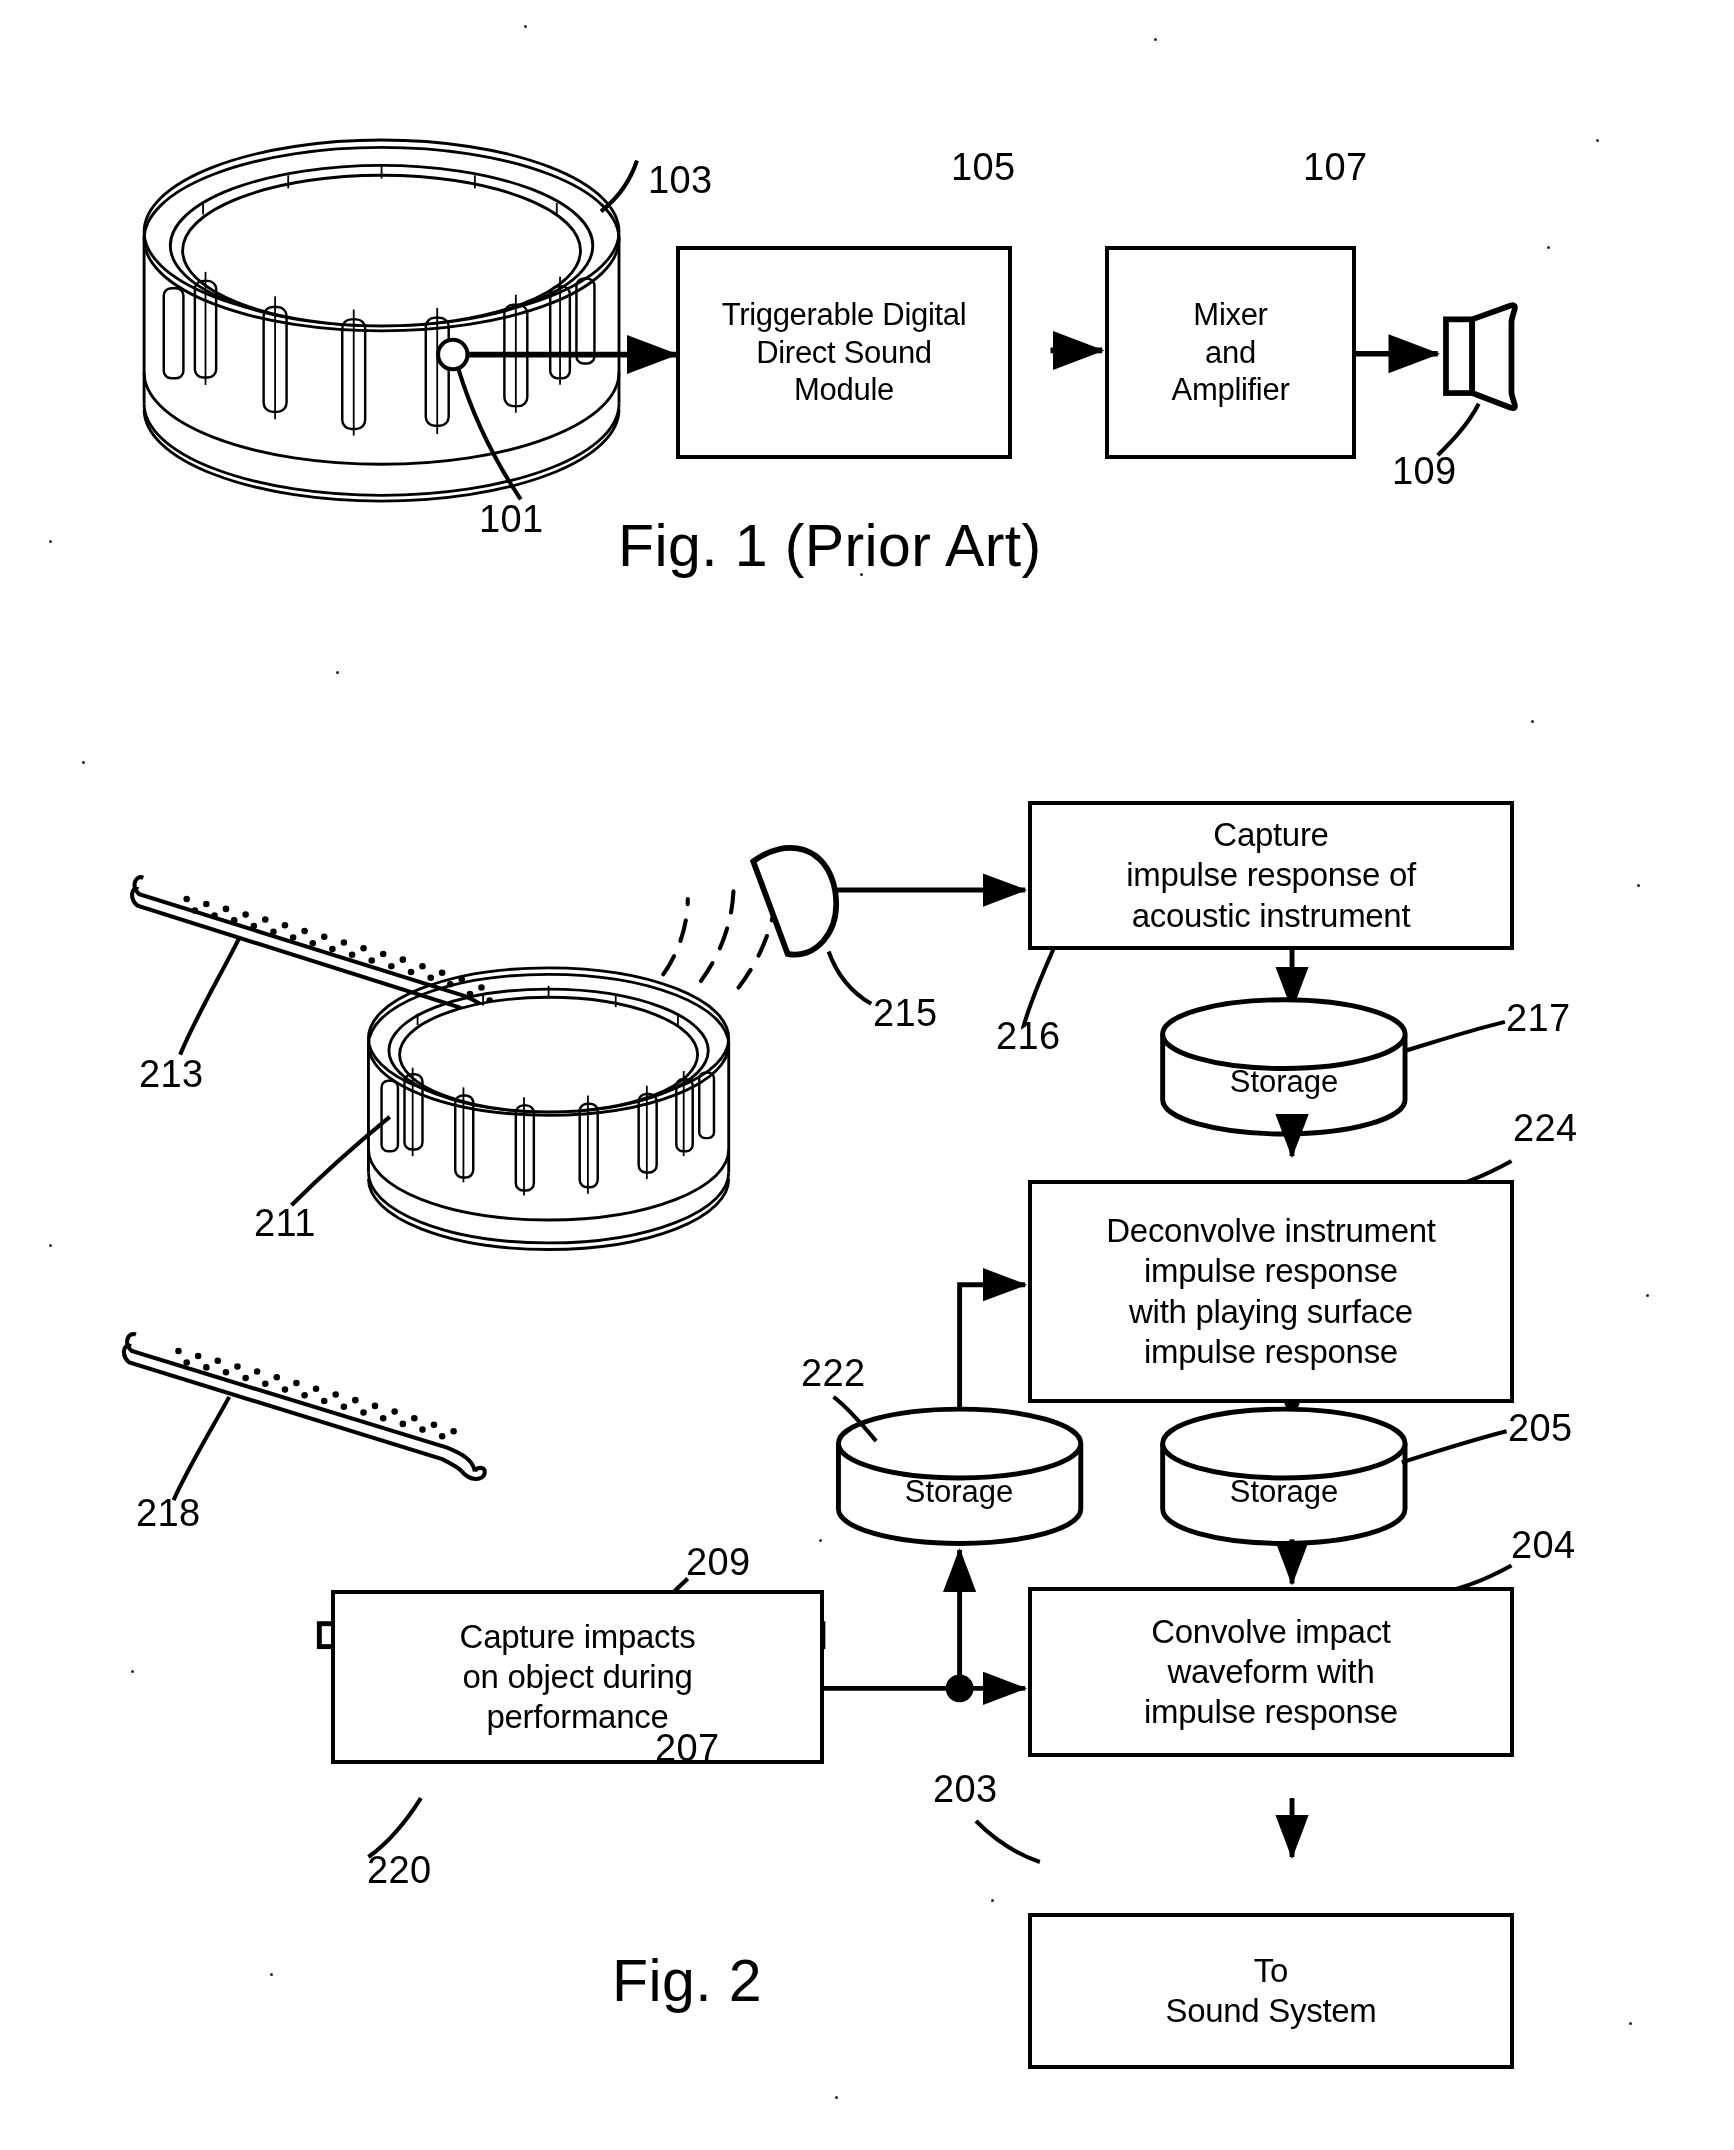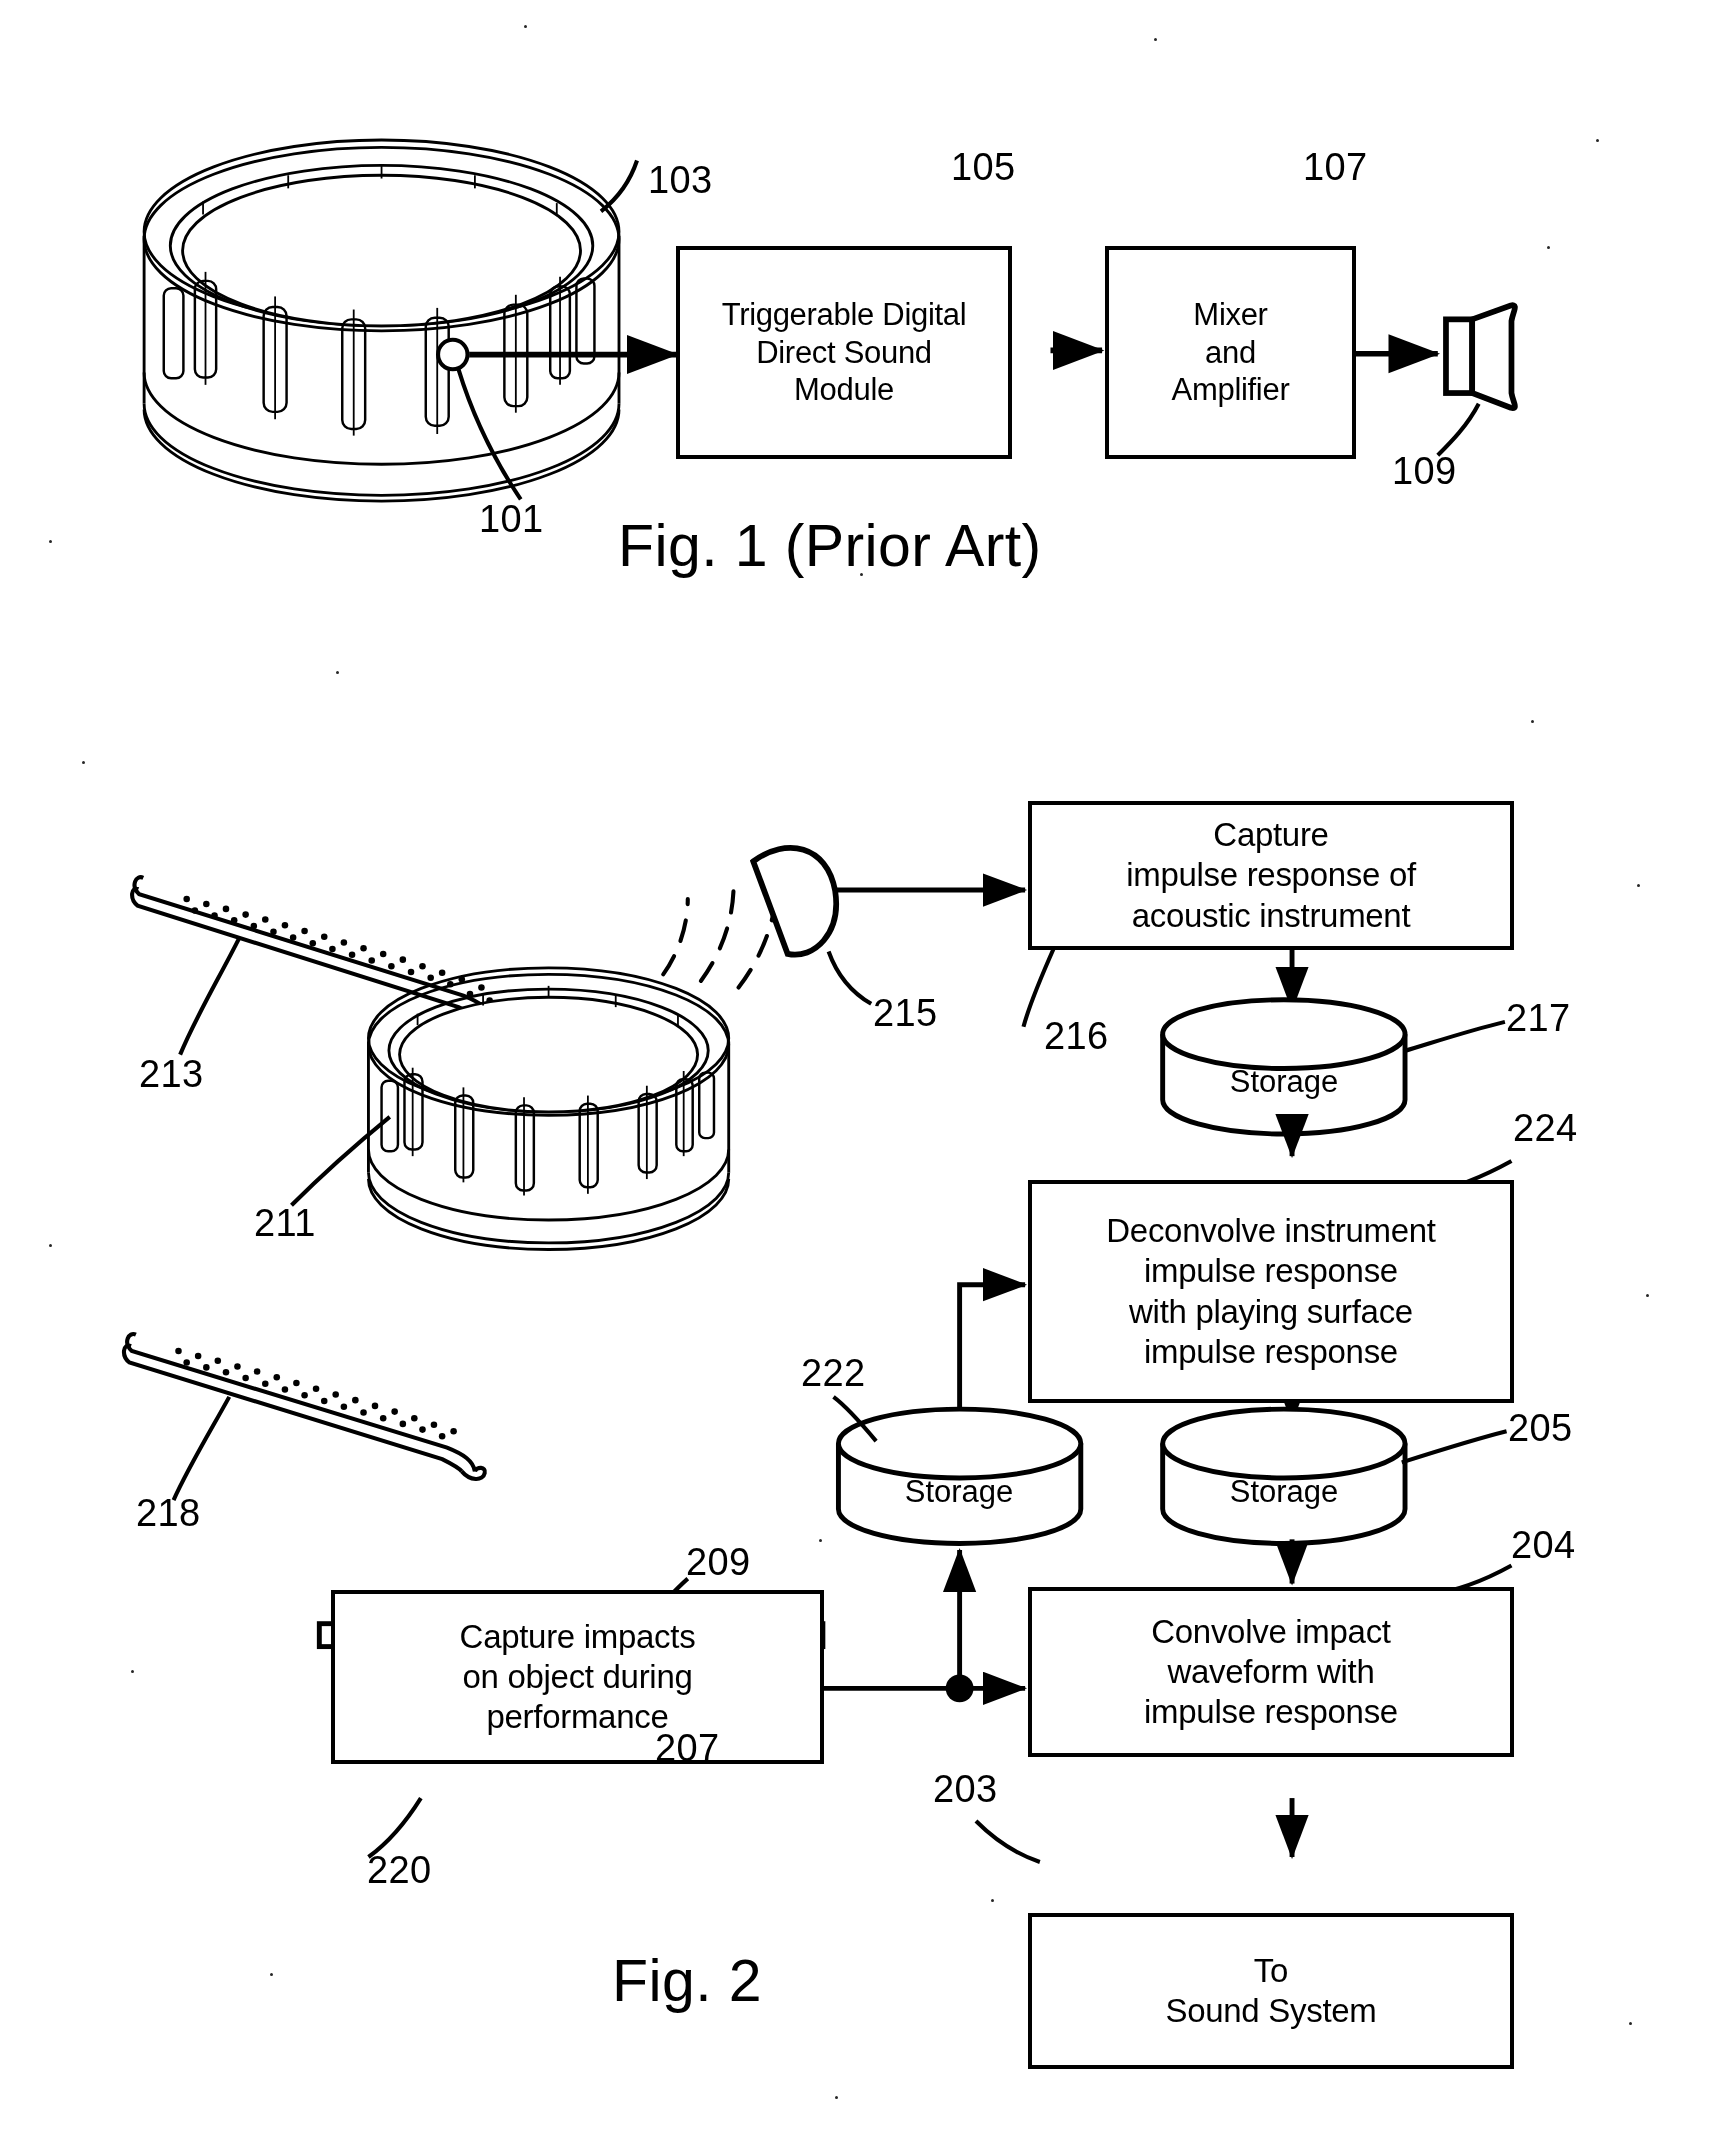--- a/index.html
+++ b/index.html
@@ -399,21 +399,21 @@
   <div class="ref" style="left:951px; top:146px;">105</div>
   <div class="ref" style="left:1303px; top:146px;">107</div>
   <div class="ref" style="left:1392px; top:450px;">109</div>
   <div class="ref" style="left:479px; top:498px;">101</div>
 
   <div class="figcap" style="left:618px; top:512px;">Fig. 1 (Prior Art)</div>
 
   <div class="ref" style="left:139px; top:1053px;">213</div>
   <div class="ref" style="left:254px; top:1202px;">211</div>
   <div class="ref" style="left:873px; top:992px;">215</div>
-  <div class="ref" style="left:1044px; top:1015px;">216</div>
+  <div class="ref" style="left:996px; top:1015px;">216</div>
   <div class="ref" style="left:1506px; top:997px;">217</div>
   <div class="ref" style="left:1513px; top:1107px;">224</div>
   <div class="ref" style="left:1508px; top:1407px;">205</div>
   <div class="ref" style="left:1511px; top:1524px;">204</div>
   <div class="ref" style="left:933px; top:1768px;">203</div>
   <div class="ref" style="left:136px; top:1492px;">218</div>
   <div class="ref" style="left:686px; top:1541px;">209</div>
   <div class="ref" style="left:801px; top:1352px;">222</div>
   <div class="ref" style="left:655px; top:1727px;">207</div>
   <div class="ref" style="left:367px; top:1849px;">220</div>

